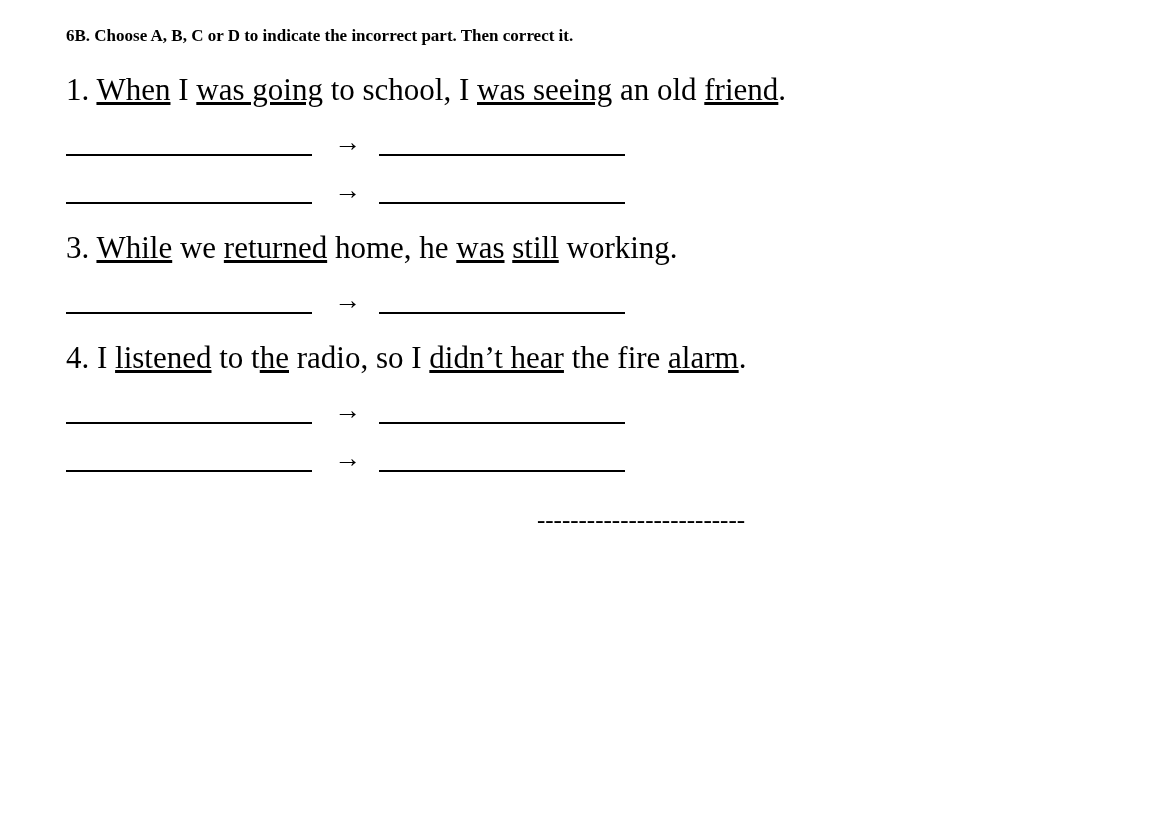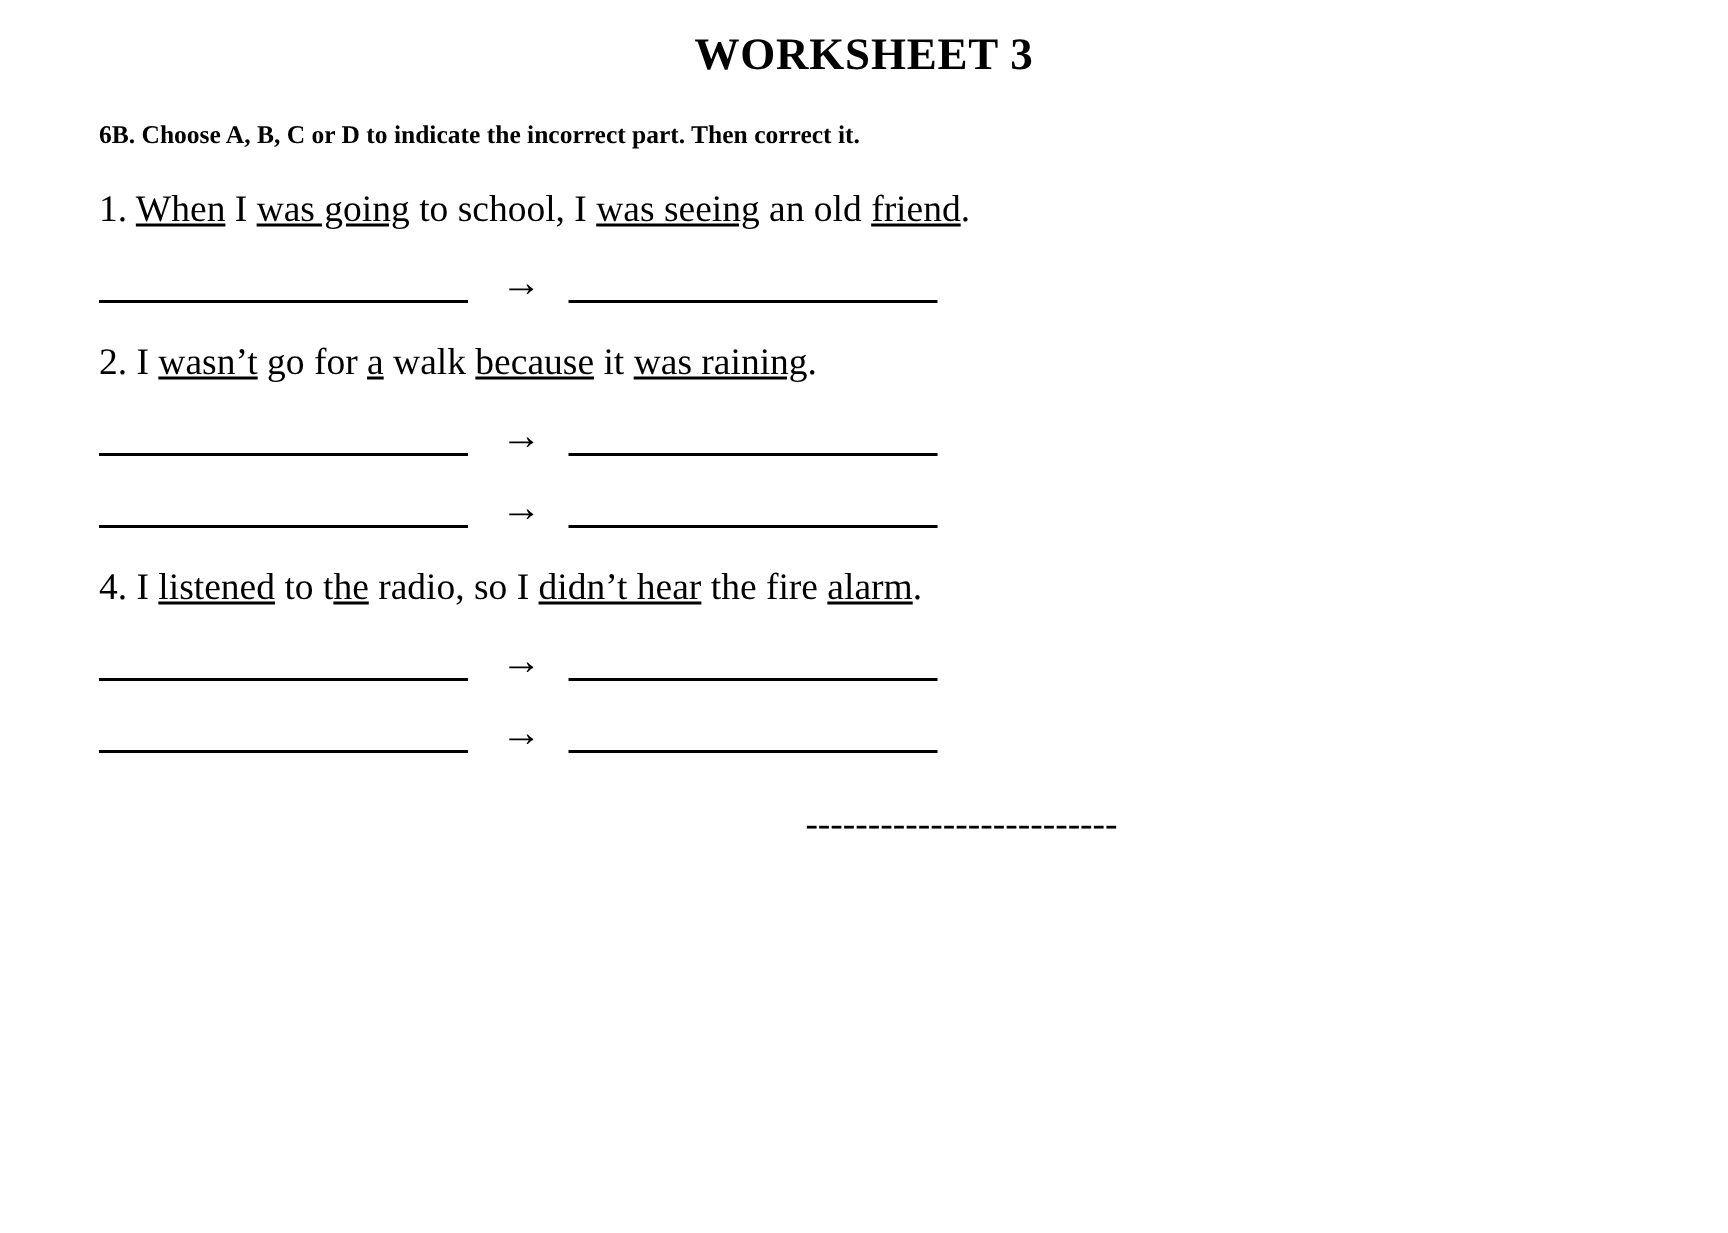--- a/index.html
+++ b/index.html
@@ -31,21 +31,21 @@
   }
   .instruction {
     font-size: 17px;
     font-weight: bold;
     margin: 26px 0 0 66px;
   }
   .q-block {
     margin-left: 66px;
   }
   .question {
-    font-size: 25px;
+    font-size: 31px;
     margin-top: 26px;
     white-space: nowrap;
   }
   .answer-row {
     font-size: 25px;
     margin-top: 20px;
     display: flex;
     align-items: center;
     white-space: nowrap;
   }
@@ -71,40 +71,39 @@
     margin-top: 34px;
     letter-spacing: 0px;
     padding-left: 130px;
   }
 </style>
 </head>
 <body>
 
 <div class="page">
 
-  <div class="title">WORKSHEET 3</div>
 
   <div class="instruction">6B. Choose A, B, C or D to indicate the incorrect part. Then correct it.</div>
 
   <div class="q-block">
 
     <div class="question"><span>1. </span><span class="u">When</span><span> I </span><span class="u">was going</span><span> to school, I </span><span class="u">was seeing</span><span> an old </span><span class="u">friend</span><span>.</span></div>
     <div class="answer-row">
       <span class="blank"></span>
       <span class="arrow">→</span>
       <span class="blank"></span>
     </div>
 
-    <div class="question"><span>2. I </span><span class="u">wasn’t</span><span> go for </span><span class="u">a</span><span> walk </span><span class="u">because</span><span> it </span><span class="u">was raining</span><span>.</span></div>
     <div class="answer-row">
       <span class="blank"></span>
       <span class="arrow">→</span>
       <span class="blank"></span>
     </div>
 
+    <div class="question"><span>3. </span><span class="u">While</span><span> we </span><span class="u">returned</span><span> home, he </span><span class="u">was</span><span> </span><span class="u">still</span><span> working.</span></div>
     <div class="answer-row">
       <span class="blank"></span>
       <span class="arrow">→</span>
       <span class="blank"></span>
     </div>
 
     <div class="question"><span>4. I </span><span class="u">listened</span><span> to t</span><span class="u">he</span><span> radio, so I </span><span class="u">didn’t hear</span><span> the fire </span><span class="u">alarm</span><span>.</span></div>
     <div class="answer-row">
       <span class="blank"></span>
       <span class="arrow">→</span>

